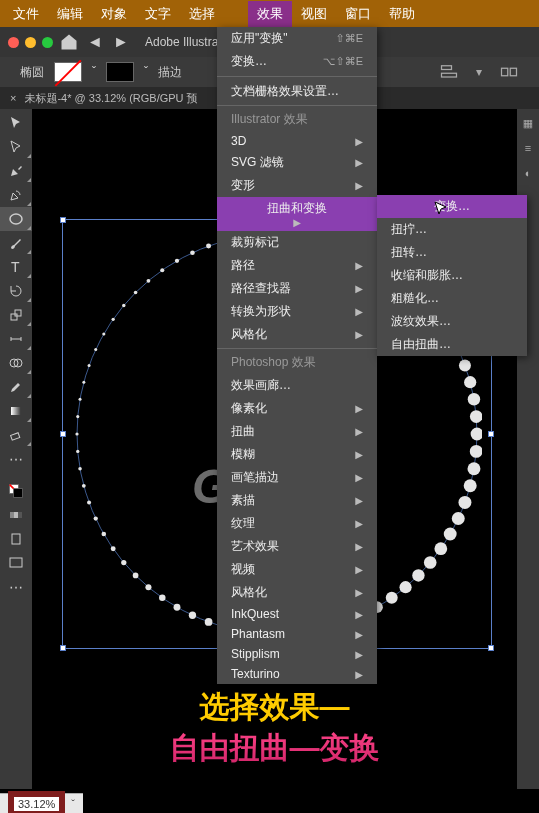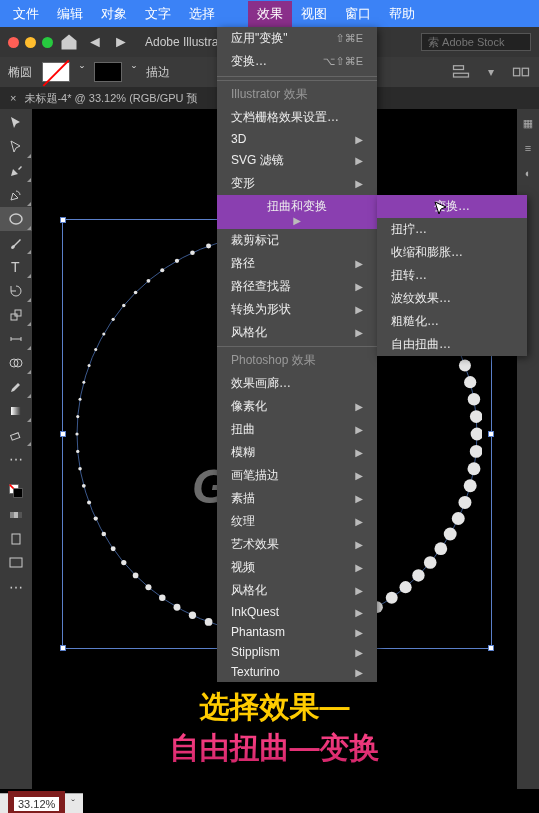--- a/index.html
+++ b/index.html
@@ -1,30 +1,30 @@
 <!DOCTYPE html>
 <html><head>
 <meta charset="utf-8">
 <style>
 * { margin: 0; padding: 0; box-sizing: border-box; font-family: -apple-system, "PingFang SC", sans-serif; }
 body { width: 539px; height: 813px; background: #000; overflow: hidden; position: relative; }
 
-.menubar { height: 27px; background: #3b82f6; display: flex; align-items: center; padding: 0 4px; }
+.menubar { height: 27px; background: #a16207; display: flex; align-items: center; padding: 0 4px; }
 .menubar-item { color: #fff; font-size: 13px; padding: 4px 9px; cursor: default; }
 .menubar-item.active { background: #8a2f8a; margin-left: 24px; }
 
 .titlebar { height: 30px; background: #353535; display: flex; align-items: center; padding: 0 8px; gap: 6px; }
 .traffic-lights { display: flex; gap: 6px; }
 .traffic-light { width: 11px; height: 11px; border-radius: 50%; }
 .red { background: #ff5f56; } .yellow { background: #ffbd2e; } .green { background: #27c93f; }
 .titlebar-btn { width: 20px; height: 20px; display: flex; align-items: center; justify-content: center; color: #ccc; }
 .app-title { color: #ccc; font-size: 12px; margin-left: 8px; }
 .search-box { margin-left: auto; background: #222; border: 1px solid #555; padding: 2px 6px; color: #888; font-size: 11px; width: 110px; }
 
-.controlbar { height: 30px; background: #3a3a3a; display: flex; align-items: center; padding: 0 8px; gap: 10px; color: #ccc; font-size: 12px; }
+.controlbar { height: 30px; background: #3a3a3a; display: flex; align-items: center; padding: 0 20px; gap: 10px; color: #ccc; font-size: 12px; }
 .swatch { width: 28px; height: 20px; background: #000; border: 1px solid #666; position: relative; }
 .swatch.nofill { background: #fff; }
 .swatch.nofill::after { content: ''; position: absolute; width: 140%; height: 2px; background: #f00; transform: rotate(-45deg); top: 50%; left: -20%; }
 .control-icon { width: 20px; height: 18px; display: flex; align-items: center; justify-content: center; color: #aaa; }
 
 .doc-tab { height: 22px; background: #2a2a2a; padding: 3px 10px; color: #bbb; font-size: 11px; display: flex; align-items: center; gap: 8px; }
 .doc-tab .close-x { font-size: 11px; }
 
 .workspace { position: relative; display: flex; height: 680px; }
 .toolbar { width: 32px; background: #3a3a3a; display: flex; flex-direction: column; padding-top: 2px; }
@@ -84,21 +84,20 @@
     <div class="traffic-light green"></div>
   </div>
   <div class="titlebar-btn">
     <svg viewBox="0 0 16 16" fill="#ccc">
         <path d="M8 2l6 5v7H2V7z"></path>
       </svg>
   </div>
   <div class="titlebar-btn">◄</div>
   <div class="titlebar-btn">►</div>
   <span class="app-title">Adobe Illustrat</span>
-  <input class="search-box" placeholder="索 Adobe Stock" style="">
 </div>
 
 <div class="controlbar">
   <span>椭圆</span>
   <div class="swatch nofill"></div>
   <span>ˇ</span>
   <div class="swatch"></div>
   <span>ˇ</span>
   <span>描边</span>
   <div style="flex:1"></div>
@@ -358,25 +357,25 @@
 <div class="menu menu1">
   <div class="menu-item">
     <span>应用"变换"</span>
       <span class="shortcut">⇧⌘E</span>
   </div>
   <div class="menu-item">
     <span>变换…</span>
       <span class="shortcut">⌥⇧⌘E</span>
   </div>
   <div class="menu-sep"></div>
+  <div class="menu-item">
+      <span>文档栅格效果设置…</span>
+    </div>
   <div class="menu-item section">
       <span>Illustrator 效果</span>
-    </div>
-  <div class="menu-item">
-      <span>文档栅格效果设置…</span>
     </div>
   <div id="ai-items">
       <div class="menu-item">
         <span>3D</span>
         <span class="arrow">▶</span>
       </div>
       <div class="menu-item">
         <span>SVG 滤镜</span>
         <span class="arrow">▶</span>
       </div>
@@ -474,30 +473,30 @@
 
 <div class="menu submenu">
   <div id="sub-items">
       <div class="menu-item highlighted">
         <span>变换…</span>
       </div>
       <div class="menu-item">
         <span>扭拧…</span>
       </div>
       <div class="menu-item">
+        <span>扭转…</span>
+      </div>
+      <div class="menu-item">
         <span>收缩和膨胀…</span>
       </div>
       <div class="menu-item">
-        <span>扭转…</span>
+        <span>粗糙化…</span>
       </div>
       <div class="menu-item">
         <span>波纹效果…</span>
-      </div>
-      <div class="menu-item">
-        <span>粗糙化…</span>
       </div>
       <div class="menu-item">
         <span>自由扭曲…</span>
       </div>
     </div>
 </div>
 
 <div class="cursor">
   <svg width="16" height="16" viewBox="0 0 16 16">
       <path d="M2 2l4 12 2-5 5-2z" fill="#fff" stroke="#000"></path>

